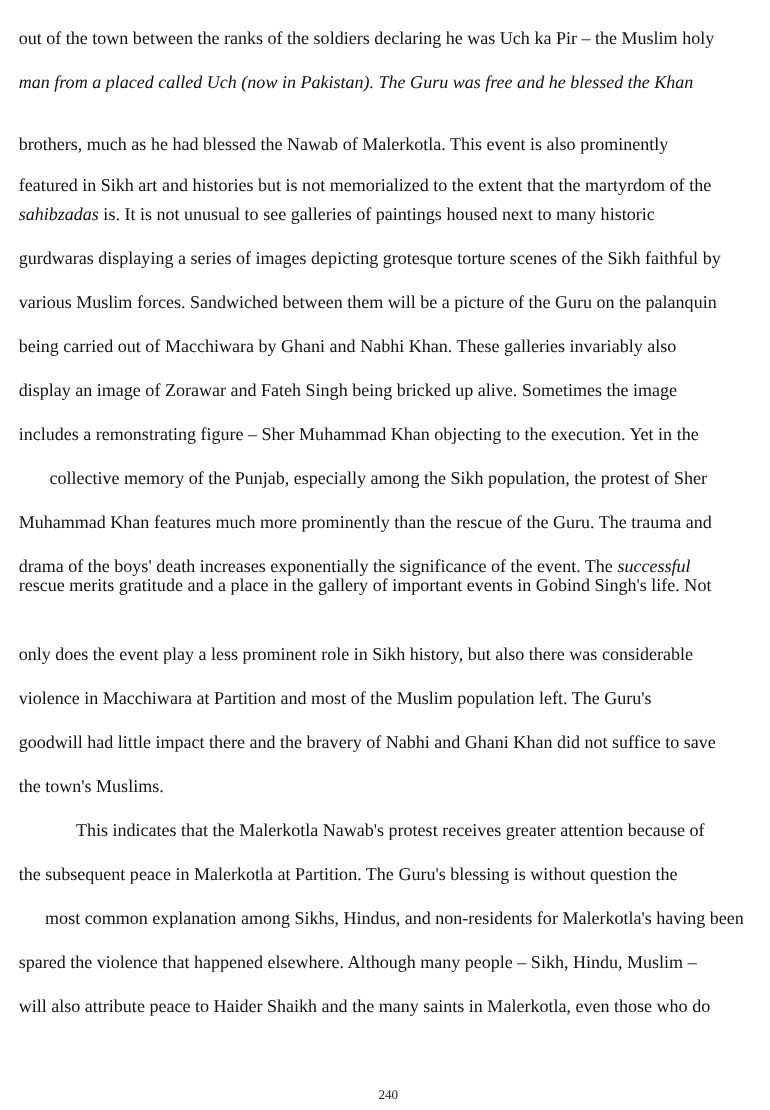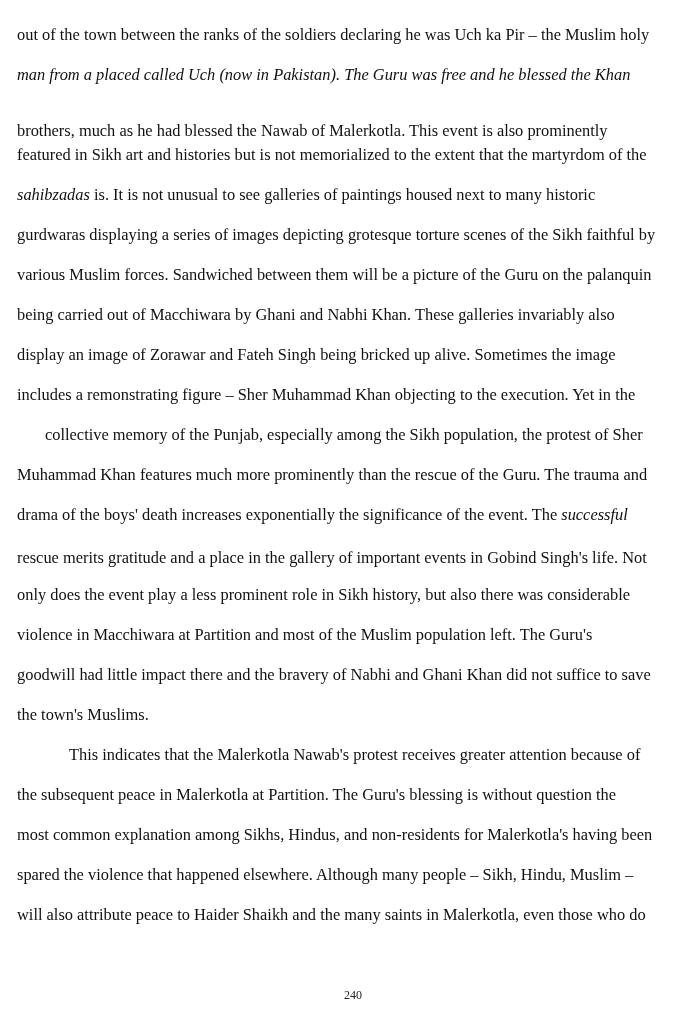--- a/index.html
+++ b/index.html
@@ -45,38 +45,38 @@
   </style>
 </head>
 <body>
 
 <div class="page">
   <div id="body-text">
       <div>
         <div class="line" style="top: 25px;"><span>out of the town between the ranks of the soldiers declaring he was Uch ka Pir – the Muslim holy</span></div>
         <div class="line" style="top: 65px; font-style: italic;"><span>man from a placed called Uch (now in Pakistan).  The Guru was free and he blessed the Khan</span></div>
         <div class="line" style="top: 121px;"><span>brothers, much as he had blessed the Nawab of Malerkotla.  This event is also prominently</span></div>
-        <div class="line" style="top: 145px;"><span>featured in Sikh art and histories but is not memorialized to the extent that the martyrdom of the</span></div>
+        <div class="line" style="top: 159px;"><span>featured in Sikh art and histories but is not memorialized to the extent that the martyrdom of the</span></div>
         <div class="line" style="top: 185px;"><i>sahibzadas</i><span> is.  It is not unusual to see galleries of paintings housed next to many historic</span></div>
         <div class="line" style="top: 225px;"><span>gurdwaras displaying a series of images depicting grotesque torture scenes of the Sikh faithful by</span></div>
         <div class="line" style="top: 265px;"><span>various Muslim forces.  Sandwiched between them will be a picture of the Guru on the palanquin</span></div>
         <div class="line" style="top: 305px;"><span>being carried out of Macchiwara by Ghani and Nabhi Khan.  These galleries invariably also</span></div>
         <div class="line" style="top: 345px; text-align: right;"><span>display an image of Zorawar and Fateh Singh being bricked up alive.  Sometimes the image</span></div>
         <div class="line" style="top: 385px;"><span>includes a remonstrating figure – Sher Muhammad Khan objecting to the execution.  Yet in the</span></div>
         <div class="line" style="top: 425px; margin-left: 28px;"><span>collective memory of the Punjab, especially among the Sikh population, the protest of Sher</span></div>
         <div class="line" style="top: 465px;"><span>Muhammad Khan features much more prominently than the rescue of the Guru.  The trauma and</span></div>
         <div class="line" style="top: 505px;"><span>drama of the boys' death increases exponentially the significance of the event.  The </span><i>successful</i></div>
-        <div class="line" style="top: 548px;"><span>rescue merits gratitude and a place in the gallery of important events in Gobind Singh's life.  Not</span></div>
+        <div class="line" style="top: 522px;"><span>rescue merits gratitude and a place in the gallery of important events in Gobind Singh's life.  Not</span></div>
         <div class="line" style="top: 585px;"><span>only does the event play a less prominent role in Sikh history, but also there was considerable</span></div>
         <div class="line" style="top: 625px;"><span>violence in Macchiwara at Partition and most of the Muslim population left.  The Guru's</span></div>
         <div class="line" style="top: 665px;"><span>goodwill had little impact there and the bravery of Nabhi and Ghani Khan did not suffice to save</span></div>
         <div class="line" style="top: 705px;"><span>the town's Muslims.</span></div>
       </div>
       <div>
         <div class="line indent" style="top: 745px;"><span>This indicates that the Malerkotla Nawab's protest receives greater attention because of</span></div>
         <div class="line" style="top: 785px;"><span>the subsequent peace in Malerkotla at Partition.  The Guru's blessing is without question the</span></div>
-        <div class="line" style="top: 825px;"><span>most common explanation among Sikhs, Hindus, and non-residents for Malerkotla's having been</span></div>
+        <div class="line" style="top: 825px; margin-left: 24px;"><span>most common explanation among Sikhs, Hindus, and non-residents for Malerkotla's having been</span></div>
         <div class="line" style="top: 865px;"><span>spared the violence that happened elsewhere.  Although many people – Sikh, Hindu, Muslim –</span></div>
         <div class="line" style="top: 905px;"><span>will also attribute peace to Haider Shaikh and the many saints in Malerkotla, even those who do</span></div>
       </div>
     </div>
   <div class="page-number">240</div>
 </div>
 
 </body></html>

